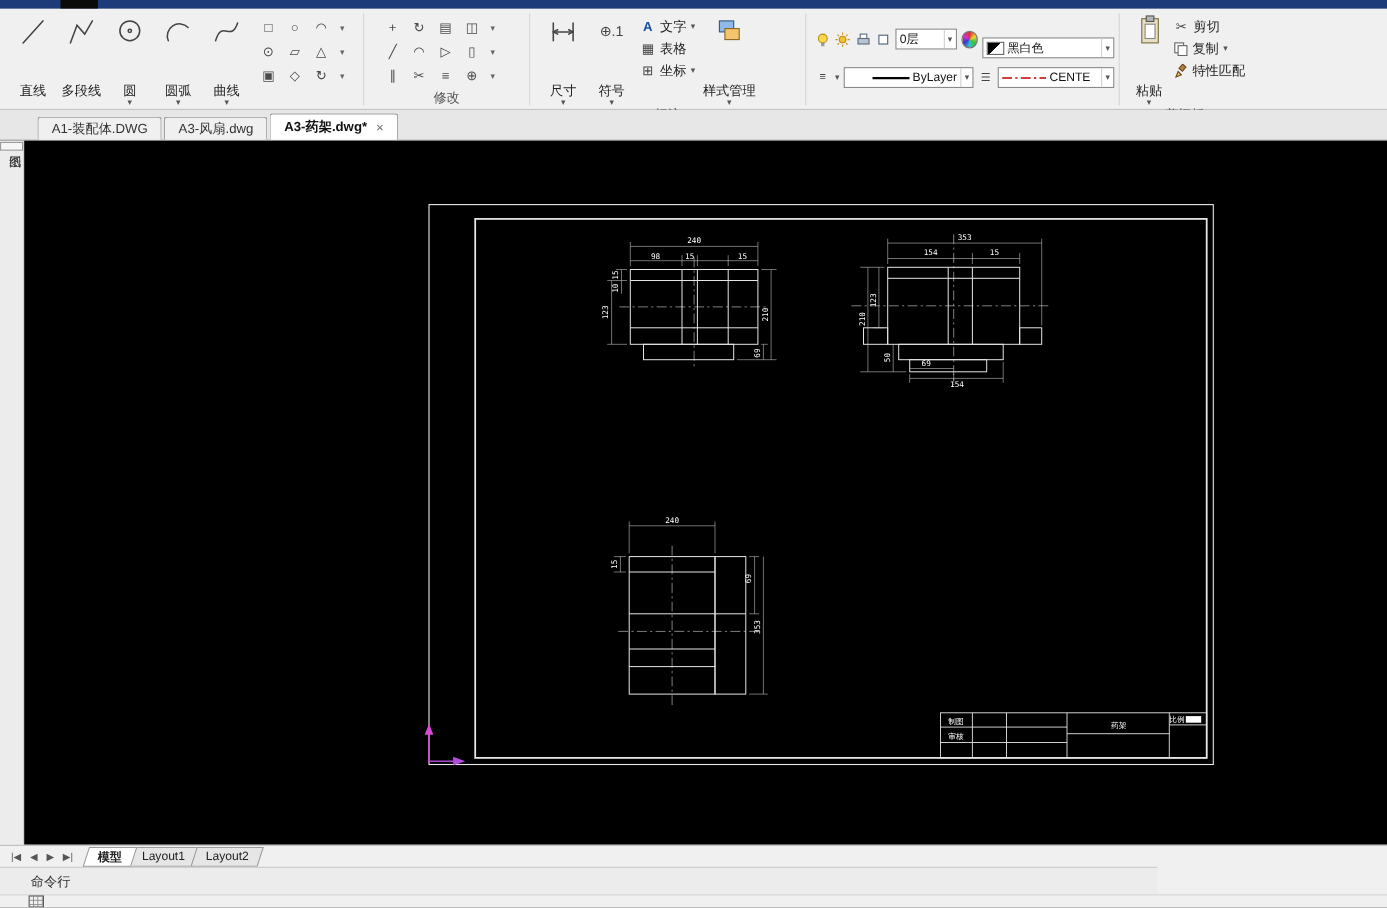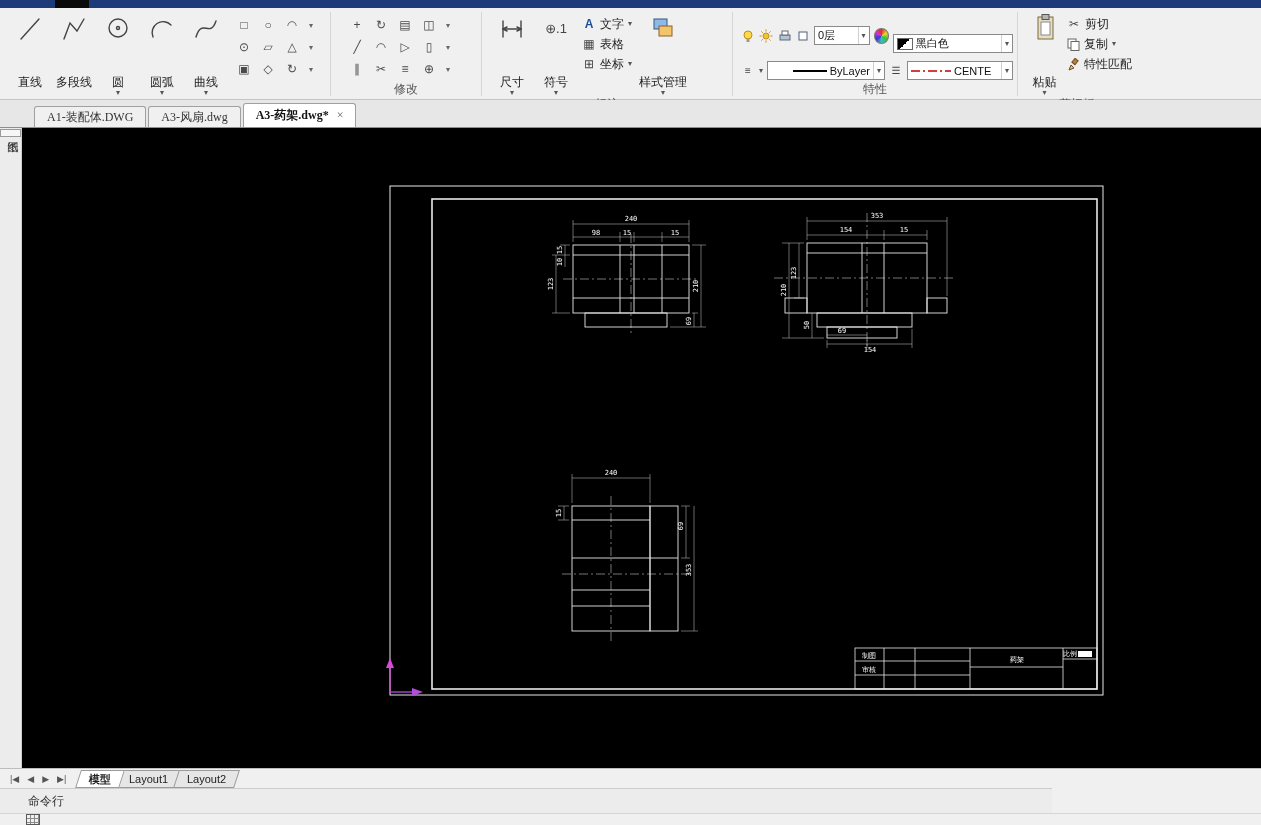--- a/index.html
+++ b/index.html
@@ -35,21 +35,21 @@
   .pcol{display:flex;flex-direction:column;gap:8px;padding-top:7px;width:100%;}
   .prow{display:flex;align-items:center;gap:4px;}
   .pico{width:15px;height:15px;display:inline-flex;align-items:center;justify-content:center;}
   .combo{height:19px;background:#fff;border:1px solid #8a8a8a;display:flex;align-items:center;font-size:11px;color:#111;padding:0 3px;gap:3px;box-sizing:border-box;}
   .combo .dd{margin-left:auto;border-left:1px solid #d0d0d0;padding-left:3px;height:100%;display:flex;align-items:center;}
   .wheel{width:14px;height:14px;border-radius:50%;background:conic-gradient(#e03030,#e8d630,#35c235,#35c2c2,#3535d8,#d035d0,#e03030);border:1px solid #777;}
   .sw-bw{width:14px;height:10px;background:linear-gradient(135deg,#000 50%,#fff 50%);border:1px solid #666;}
 
   
   #doctabs{position:absolute;left:0;top:100px;width:1261px;height:28px;background:#e7e7e7;border-bottom:1px solid #8e8e8e;display:flex;align-items:flex-end;padding-left:34px;box-sizing:border-box;}
-  .dtab{height:20px;display:flex;align-items:center;padding:0 12px;font-size:12px;color:#333;background:#f0f0f0;border:1px solid #a0a0a0;border-bottom:none;border-radius:3px 3px 0 0;margin-right:2px;white-space:nowrap;font-family:Liberation Serif, serif;}
+  .dtab{height:20px;display:flex;align-items:center;padding:0 12px;font-size:12px;color:#333;background:#f0f0f0;border:1px solid #a0a0a0;border-bottom:none;border-radius:3px 3px 0 0;margin-right:2px;white-space:nowrap;}
   .dtab.active{background:#fff;font-weight:bold;height:23px;color:#111;margin-top:24px;}
   .dtab .closex{margin-left:8px;color:#666;font-size:12px;font-weight:normal;}
 
   
   #leftstrip{position:absolute;left:0;top:128px;width:22px;height:640px;background:#ececec;border-right:1px solid #cfcfcf;box-sizing:border-box;}
   .palette-tab{margin:1px auto 0;width:19px;padding:3px 0;border:1px solid #9a9a9a;background:#f6f6f6;writing-mode:vertical-rl;text-orientation:upright;font-size:11px;color:#333;text-align:center;}
 
   
   #canvas{position:absolute;left:22px;top:128px;width:1239px;height:640px;background:#000;}
   #dwg{position:absolute;left:0;top:0;}
@@ -269,21 +269,20 @@
             <div class="combo" style="width:126px;">
               <svg width="40" height="4">
                   <line x1="0" y1="2" x2="40" y2="2" stroke="#c00000" stroke-width="1.4" stroke-dasharray="9 3 2 3"></line>
                 </svg>
               <span>CENTE</span>
               <span class="dd">▾</span>
             </div>
           </div>
         </div>
       </div>
-      <div class="panel-label">特性</div>
     </div>
 
     <div class="vsep"></div>
 
     <div class="panel" id="p-clip">
       <div class="panel-body">
         <div class="bigbtn">
           <svg viewBox="0 0 26 30" style="width:26px;height:30px;">
             <rect x="6" y="4" width="15" height="22" fill="#e7dec6" stroke="#7a6a3a"></rect>
             <rect x="10" y="1.5" width="7" height="5" fill="#b5b5b5" stroke="#555"></rect>

